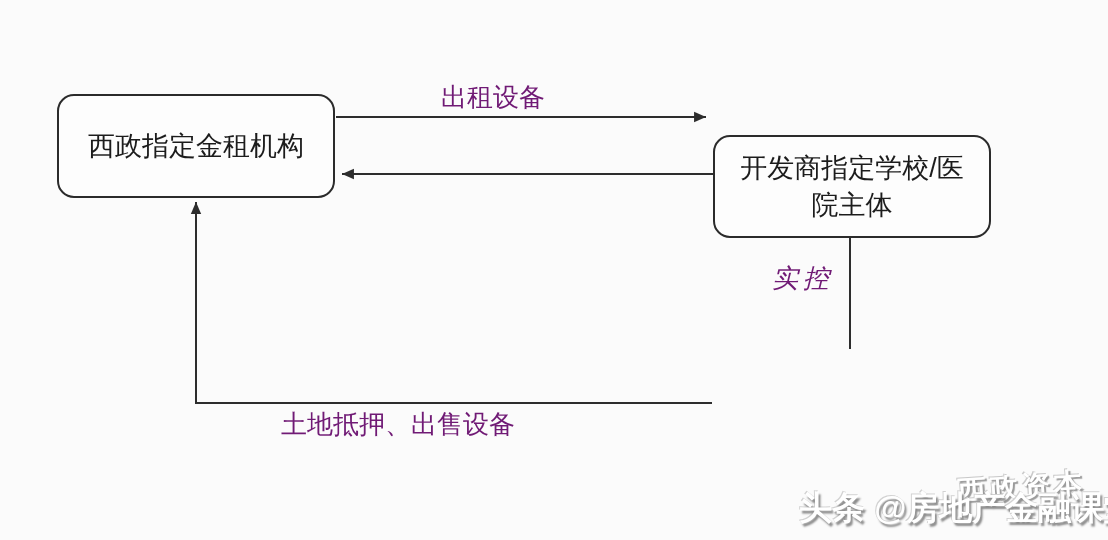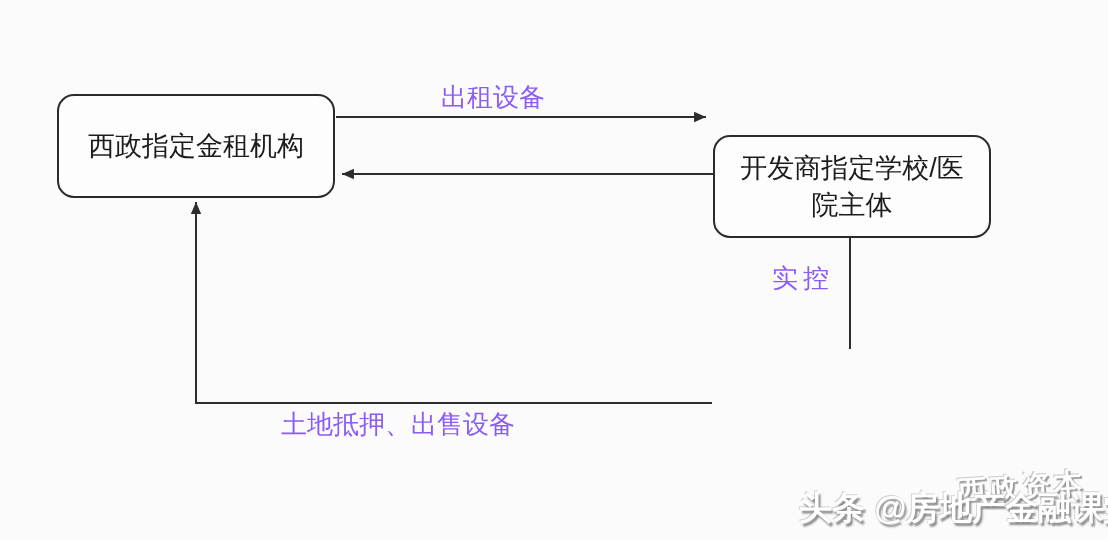--- a/index.html
+++ b/index.html
@@ -42,28 +42,28 @@
     font-weight: 500;
     line-height: 1.35;
     box-sizing: border-box;
   }
   .node-leasing   { left: 57px;  top: 94px;  width: 278px; height: 104px; }
   .node-school    { left: 713px; top: 95px;  width: 278px; height: 103px; padding: 0 20px; margin-top: 40px; }
   .node-developer { left: 712px; top: 349px; width: 280px; height: 102px; }
 
   .edge-label {
     position: absolute;
-    color: #8b5cf6;
+    color: #701a75;
     font-size: 26px;
     font-weight: 500;
     white-space: nowrap;
   }
   .label-lease    { left: 441px; top: 80px; }
   .label-sale     { left: 345px; top: 182px; }
-  .label-control  { left: 772px; top: 261px; letter-spacing: 5px; }
+  .label-control  { left: 772px; top: 261px; letter-spacing: 5px; font-style: italic; }
   .label-mortgage { left: 281px; top: 407px; }
 
   .watermark-brand {
     position: absolute;
     left: 958px;
     top: 468px;
     font-size: 28px;
     font-weight: bold;
     color: #ffffff;
     text-shadow: 2px 2px 1px #9b9b9b, -1px -1px 0 #c9c9c9;

